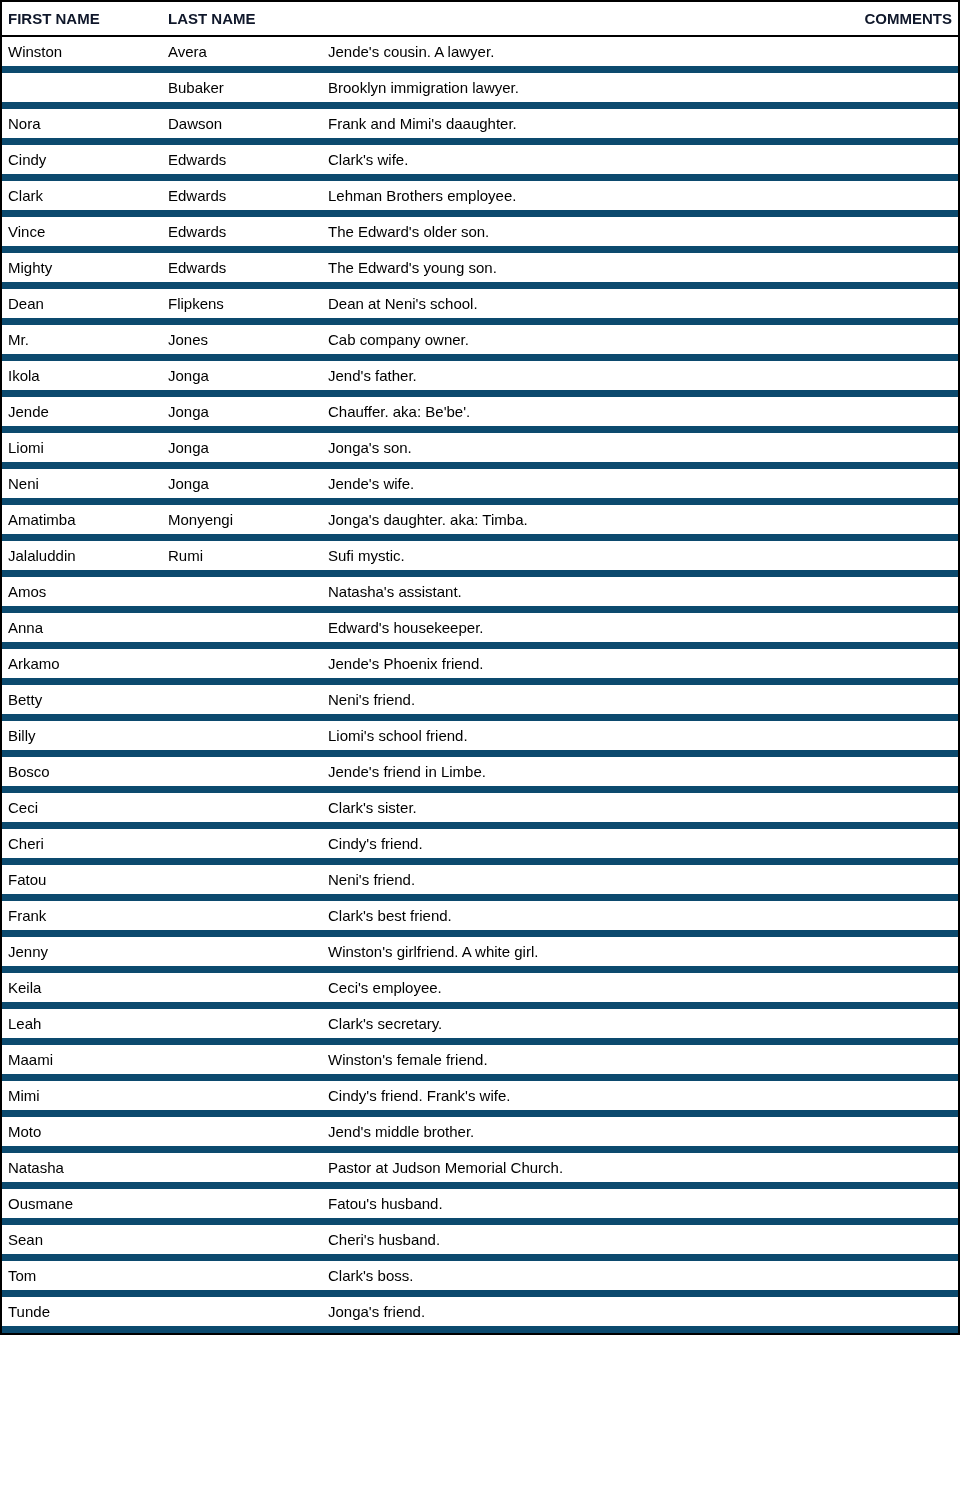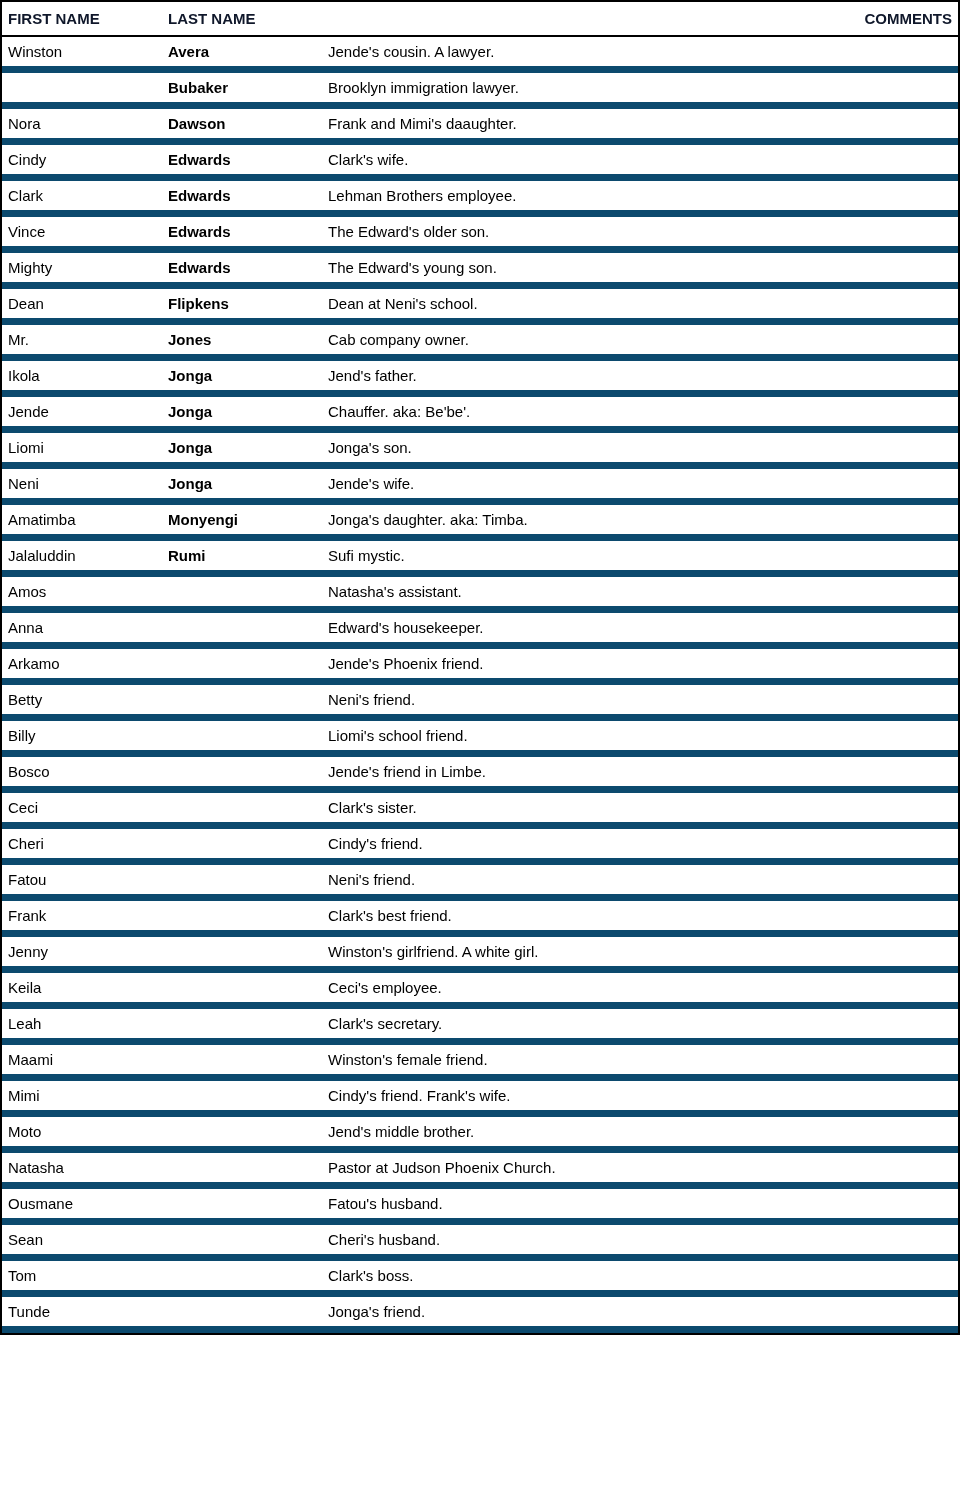--- a/index.html
+++ b/index.html
@@ -46,21 +46,20 @@
       padding: 6px 6px;
       vertical-align: middle;
     }
 
     tbody tr td:nth-child(1) {
       width: 160px;
     }
 
     tbody tr td:nth-child(2) {
       width: 160px;
-      font-weight: bold;
     }
 
     tbody tr td:nth-child(3) {
       width: auto;
     }
   </style>
 </head>
 <body>
 
 <div class="table-container">
@@ -224,21 +223,21 @@
           <td>Cindy's friend. Frank's wife.</td>
         </tr>
         <tr>
           <td>Moto</td>
           <td></td>
           <td>Jend's middle brother.</td>
         </tr>
         <tr>
           <td>Natasha</td>
           <td></td>
-          <td>Pastor at Judson Phoenix Church.</td>
+          <td>Pastor at Judson Memorial Church.</td>
         </tr>
         <tr>
           <td>Ousmane</td>
           <td></td>
           <td>Fatou's husband.</td>
         </tr>
         <tr>
           <td>Sean</td>
           <td></td>
           <td>Cheri's husband.</td>

